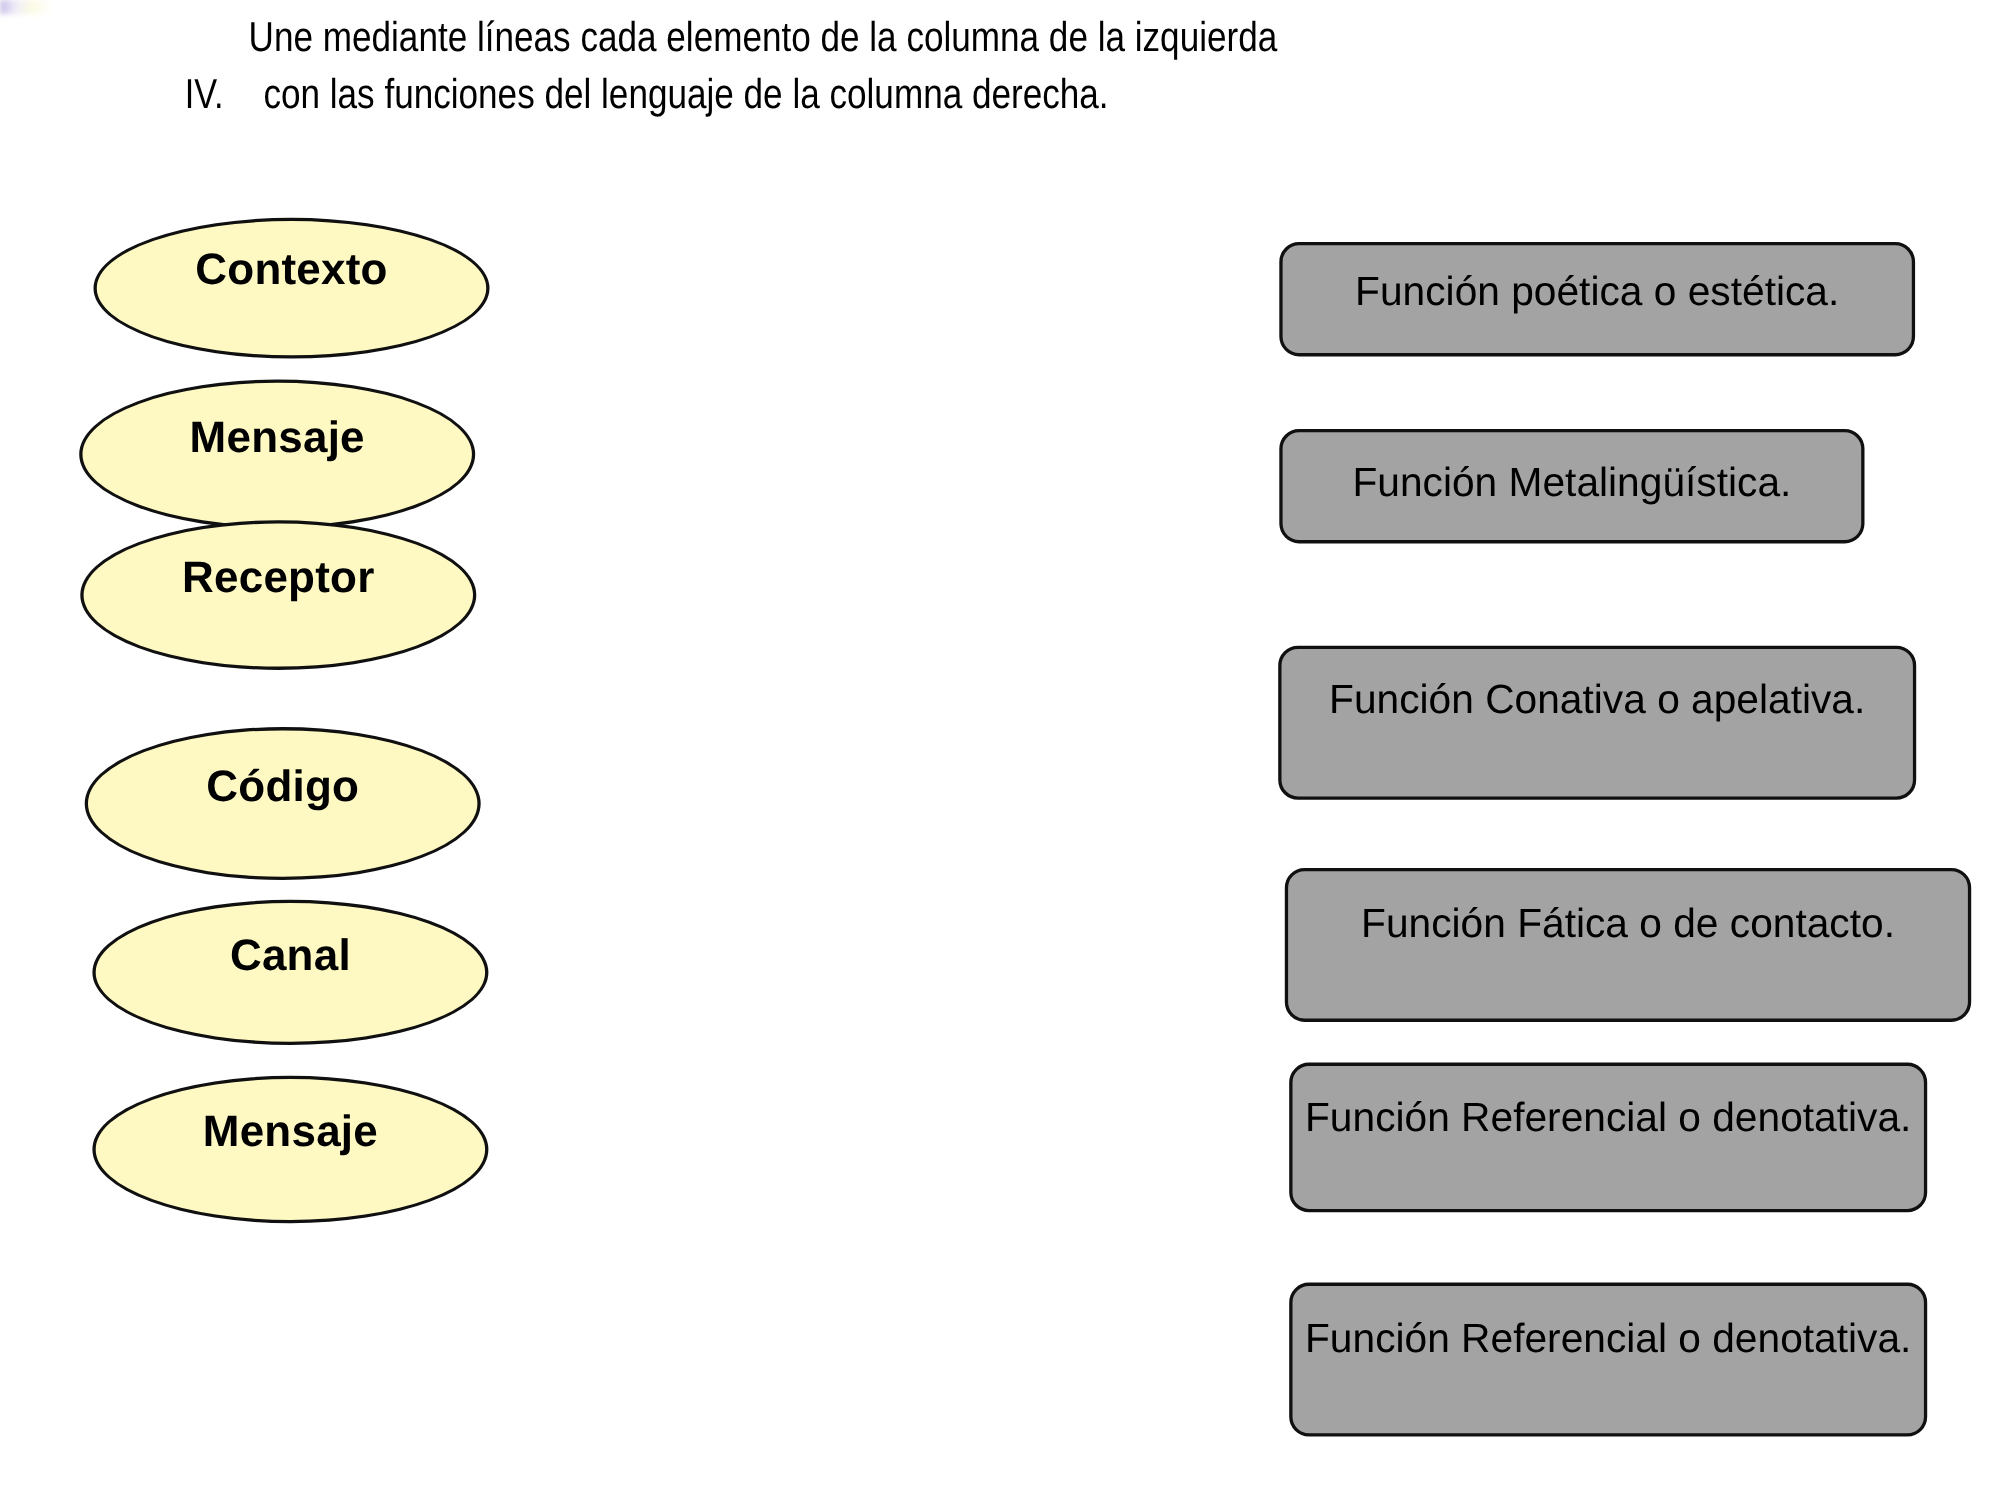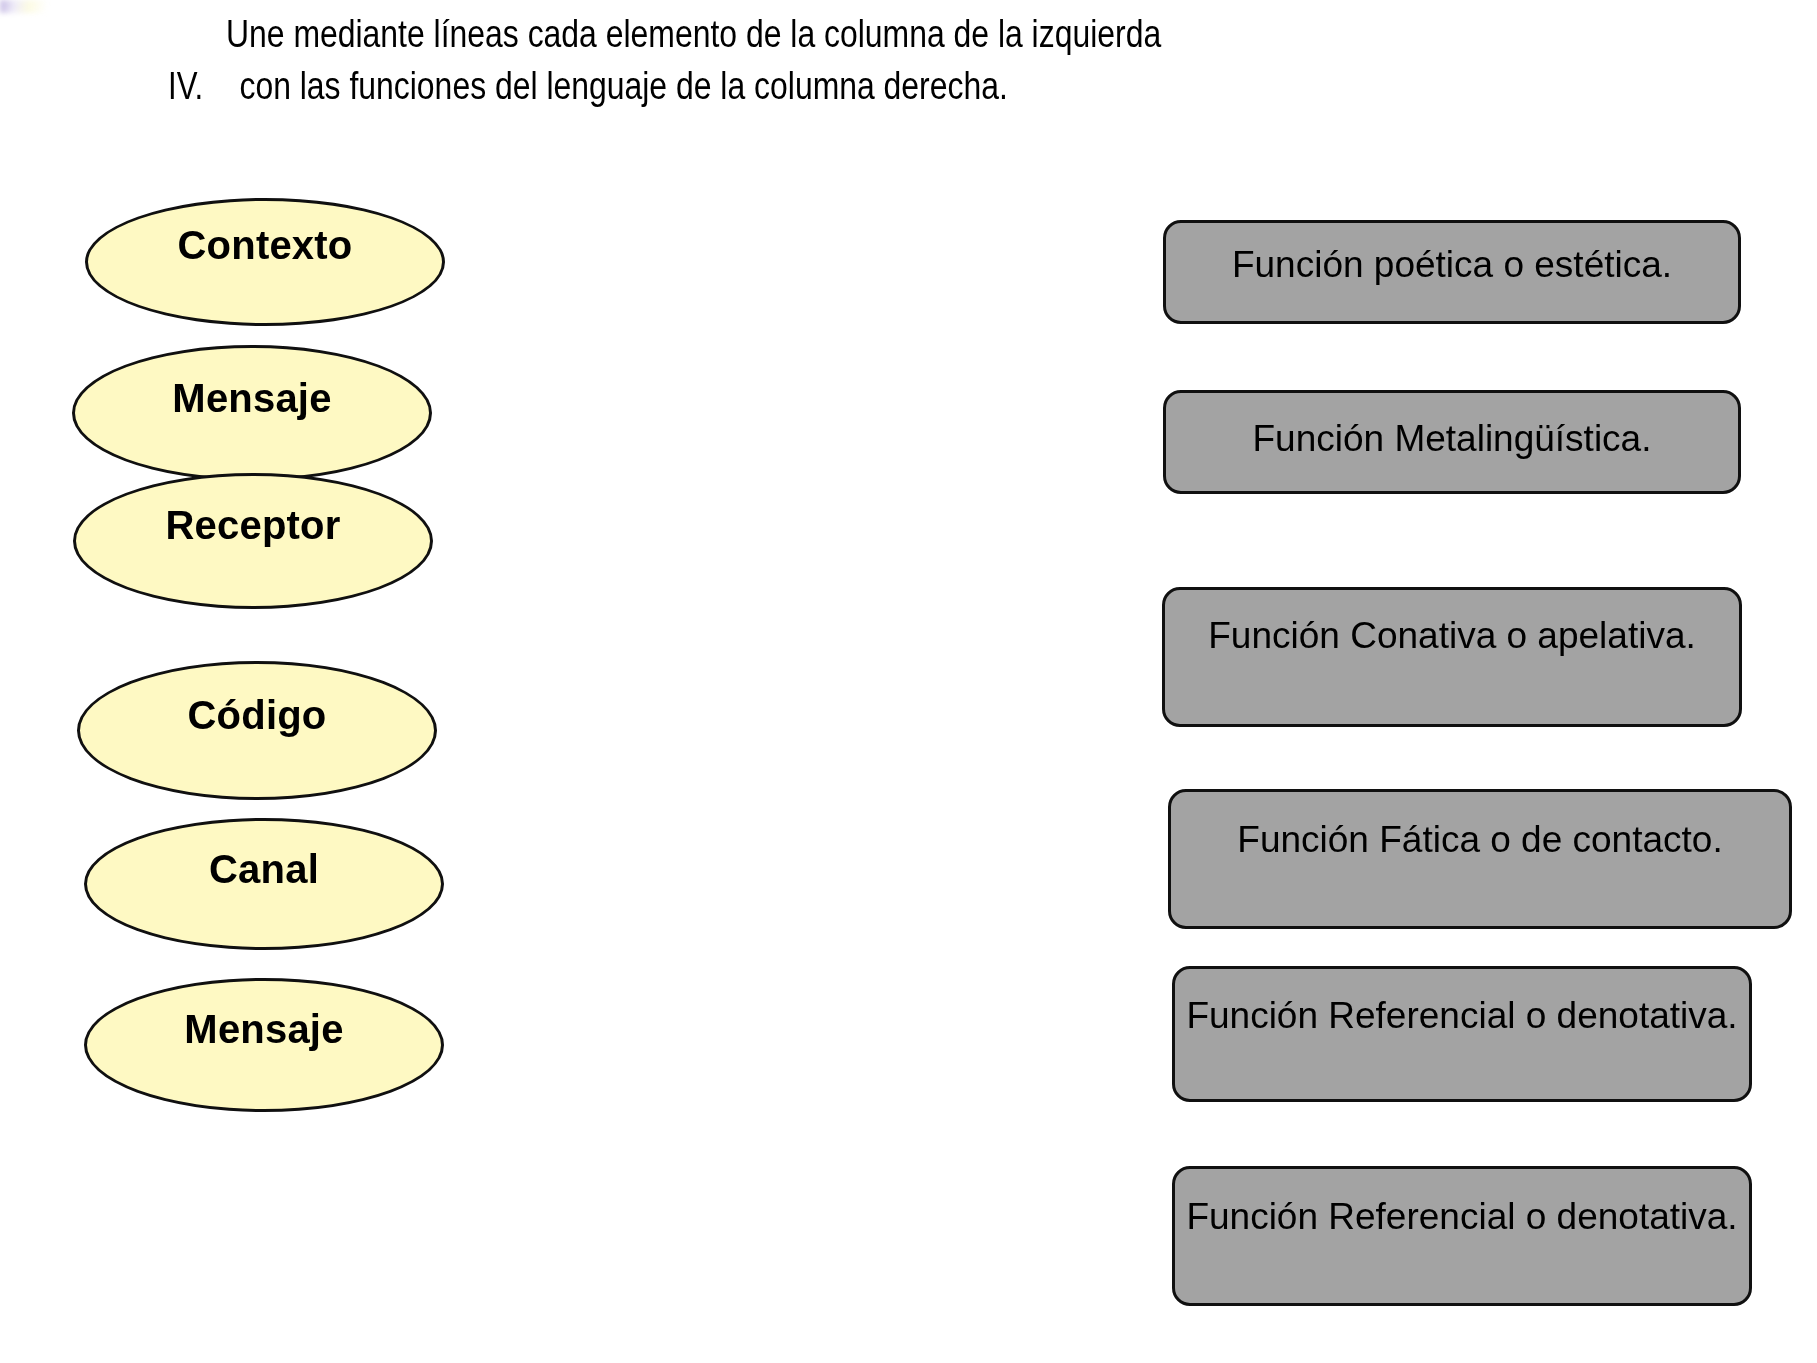--- a/index.html
+++ b/index.html
@@ -147,21 +147,21 @@
   </div>
 
 </div>
 
 <div class="box-col">
 
   <div class="func-box" style="left:1163px; top:220px; width:578px; height:104px; padding-top:18px;">
     <span class="label">Función poética o estética.</span>
   </div>
 
-  <div class="func-box" style="left:1163px; top:390px; width:578px; height:104px; padding-top:22px;">
+  <div class="func-box" style="left:1163px; top:390px; width:532px; height:104px; padding-top:22px;">
     <span class="label">Función Metalingüística.</span>
   </div>
 
   <div class="func-box" style="left:1162px; top:587px; width:580px; height:140px; padding-top:22px;">
     <span class="label">Función Conativa o apelativa.</span>
   </div>
 
   <div class="func-box" style="left:1168px; top:789px; width:624px; height:140px; padding-top:24px;">
     <span class="label">Función Fática o de contacto.</span>
   </div>

